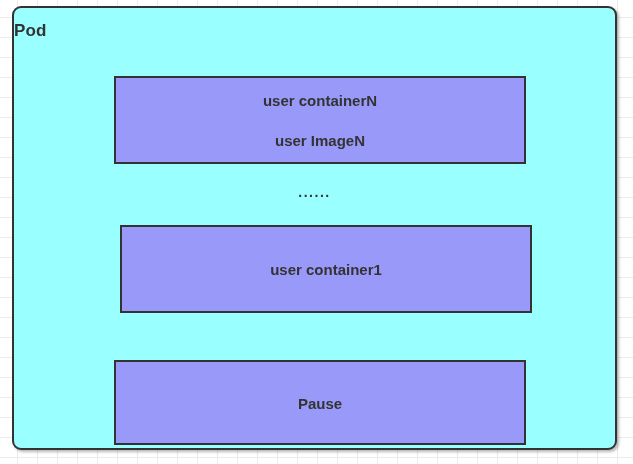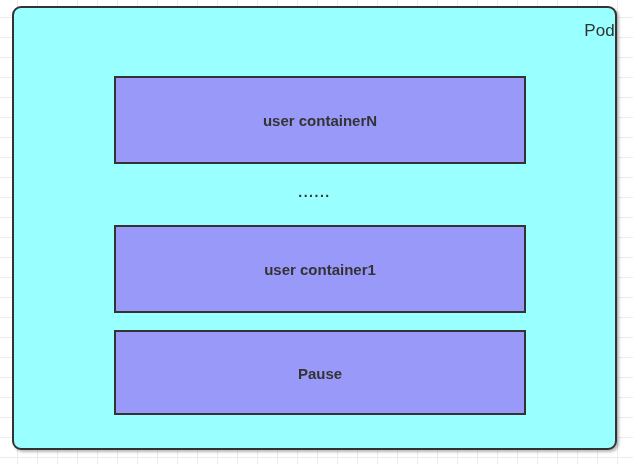--- a/index.html
+++ b/index.html
@@ -30,23 +30,23 @@
     background: #99ffff;
     border: 2px solid #333333;
     border-radius: 9px;
     box-shadow: 2px 2px 3px rgba(0,0,0,0.28);
   }
   .pod-title {
     position: absolute;
     left: 0;
     top: 13px;
     width: 100%;
-    text-align: right;
+    text-align: left;
     font-size: 17px;
-    font-weight: normal;
+    font-weight: bold;
     letter-spacing: 0.2px;
   }
   .cbox {
     position: absolute;
     left: 100px;
     width: 412px;
     box-sizing: border-box;
     background: #9999fa;
     border: 2px solid #333333;
     display: flex;
@@ -57,22 +57,22 @@
     gap: 24px;
     text-align: right;
   }
   .cbox .line {
     font-size: 15px;
     font-weight: bold;
     line-height: 16px;
     white-space: nowrap;
   }
   .cbox-n  { top: 68px;  height: 88px; }
-  .cbox-1  { top: 217px; height: 88px; }
-  .cbox-pause { top: 322px; height: 85px; }
+  .cbox-1  { top: 217px; height: 88px; margin-left: 6px; }
+  .cbox-pause { top: 352px; height: 85px; }
   .ellipsis {
     position: absolute;
     left: 0;
     top: 174px;
     width: 100%;
     height: 20px;
     line-height: 20px;
     text-align: center;
     font-size: 14px;
     font-weight: bold;
@@ -82,20 +82,21 @@
 </head>
 <body>
 
 <div class="canvas">
   <div class="pod">
 
     <div class="pod-title">Pod</div>
 
     <div class="cbox cbox-n">
       <div class="line">user containerN</div>
+      <div class="line">user ImageN</div>
     </div>
 
     <div class="ellipsis">......</div>
 
     <div class="cbox cbox-1">
       <div class="line">user container1</div>
     </div>
 
     <div class="cbox cbox-pause">
       <div class="line">Pause</div>

